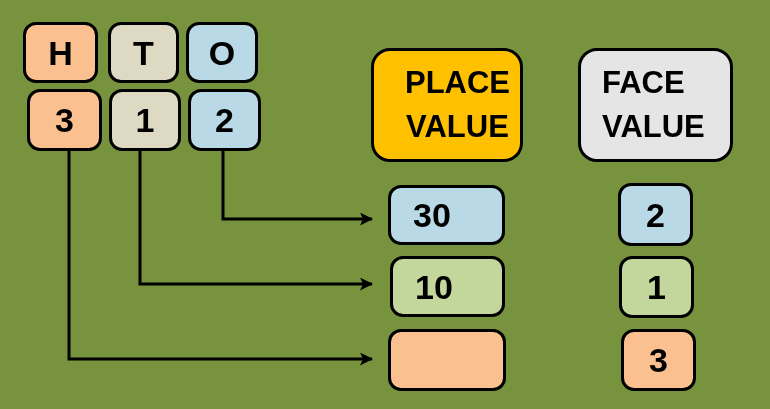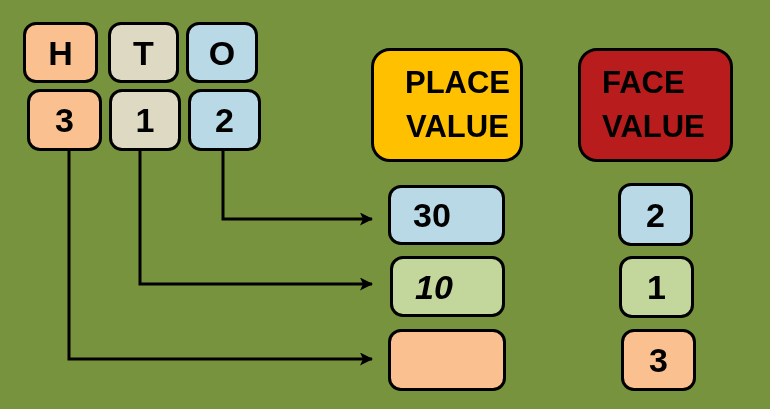--- a/index.html
+++ b/index.html
@@ -73,26 +73,26 @@
   <div class="box b-o" style="background-color: rgb(184, 217, 229);">O</div>
 
   <div class="box b-3" style="background-color: rgb(250, 192, 144);">3</div>
   <div class="box b-1" style="background-color: rgb(221, 217, 195);">1</div>
   <div class="box b-2" style="background-color: rgb(184, 217, 229);">2</div>
 
   <div class="hdr hdr-place" style="background-color: rgb(255, 192, 0); align-items: center;">
     <span>PLACE</span>
     <span>VALUE</span>
   </div>
-  <div class="hdr hdr-face" style="background-color: #b91c1c;">
+  <div class="hdr hdr-face" style="background-color: #e5e5e5;">
     <span>FACE</span>
     <span>VALUE</span>
   </div>
 
   <div class="box pv pv-20" style="background-color: rgb(184, 217, 229);">30</div>
-  <div class="box pv pv-10" style="background-color: rgb(195, 214, 155); font-style: italic;">10</div>
+  <div class="box pv pv-10" style="background-color: rgb(195, 214, 155);">10</div>
   <div class="box pv pv-blank" style="background-color: rgb(250, 192, 144);"></div>
 
   <div class="box fv-2" style="background-color: rgb(184, 217, 229);">2</div>
   <div class="box fv-1" style="background-color: rgb(195, 214, 155);">1</div>
   <div class="box fv-3" style="background-color: rgb(250, 192, 144);">3</div>
 
 </div>
 
 </body></html>

